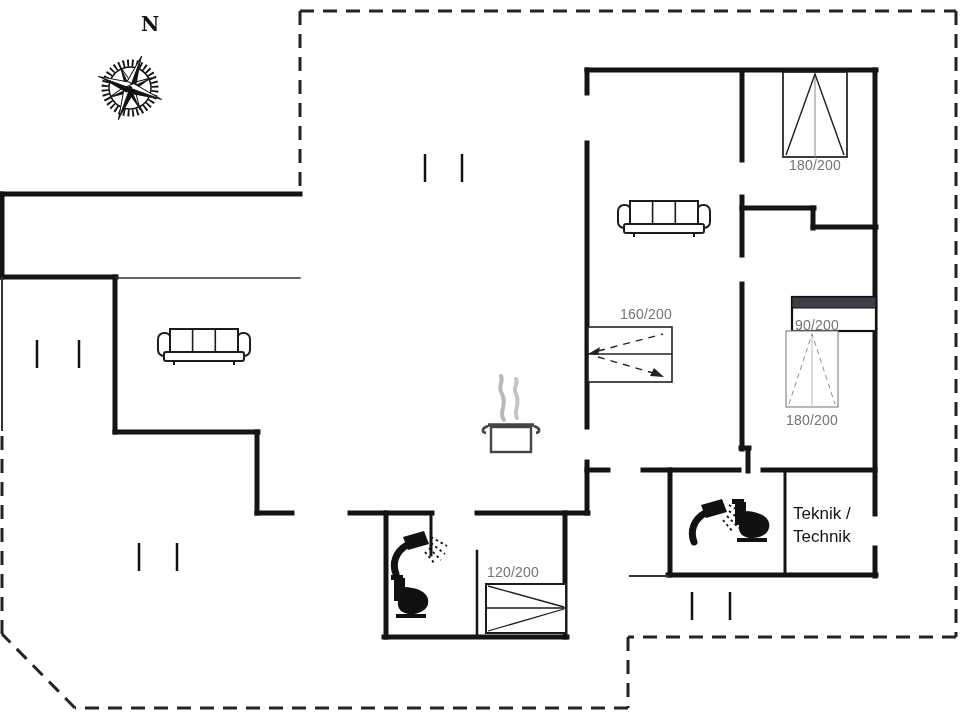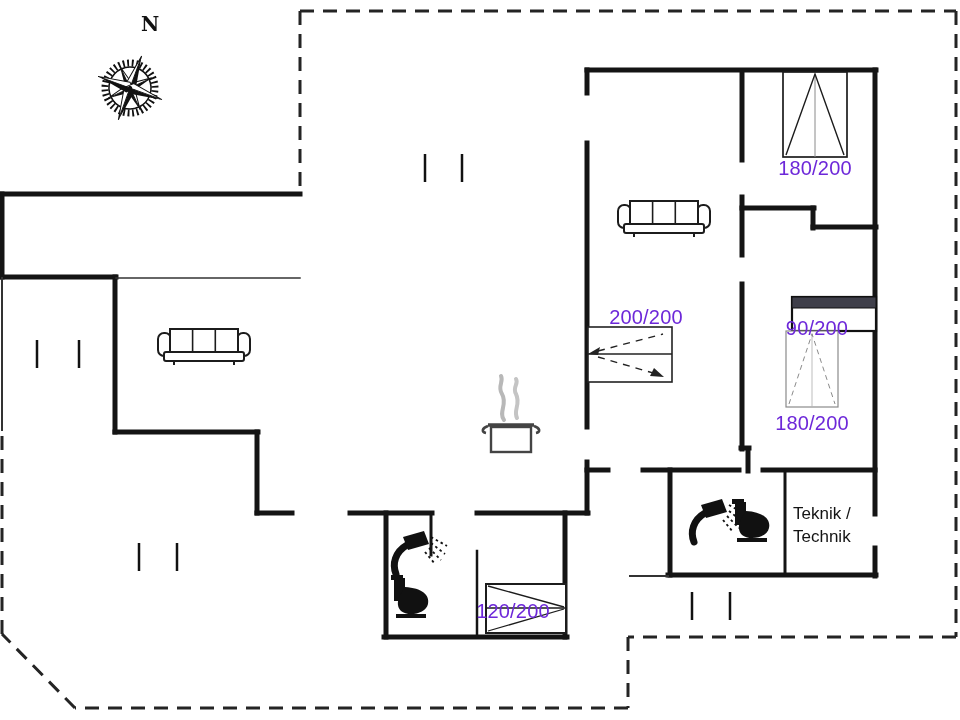--- a/index.html
+++ b/index.html
@@ -1,20 +1,20 @@
 <!DOCTYPE html>
 <html><head>
 <meta charset="utf-8">
 <style>
   html,body{margin:0;padding:0;background:#fff;}
   .stage{position:relative;width:960px;height:720px;background:#ffffff;overflow:hidden;
          font-family:"Liberation Sans",sans-serif;}
   .stage svg{position:absolute;left:0;top:0;}
   .size-label{position:absolute;transform:translateX(-50%);white-space:nowrap;
-              font-size:20px;color:#6d28d9;letter-spacing:0.2px;}
+              font-size:14px;color:#737373;letter-spacing:0.2px;}
   .room-label{position:absolute;font-size:17px;line-height:23px;color:#141414;}
   .compass-n{position:absolute;font-family:"DejaVu Serif",serif;font-weight:600;
              font-size:20px;color:#111;}
 </style>
 </head>
 <body>
 
 <div class="stage">
 
 <svg width="960" height="720" viewBox="0 0 960 720">
@@ -203,22 +203,22 @@
 </svg>
 
 <div class="compass-n" style="left:141px;top:12px;">N</div>
 
 <div class="size-label" style="left:815px;top:157px;">180/200</div>
 
 <div class="size-label" style="left:817px;top:281px;margin-top:36px;">90/200</div>
 
 <div class="size-label" style="left:812px;top:412px;">180/200</div>
 
-<div class="size-label" style="left:646px;top:306px;">200/200</div>
-
-<div class="size-label" style="left:513px;top:564px;margin-top:36px;">120/200</div>
+<div class="size-label" style="left:646px;top:306px;">160/200</div>
+
+<div class="size-label" style="left:513px;top:564px;">120/200</div>
 
 <div class="room-label" style="left:793px;top:502px;">
   <div>Teknik /</div>
   <div>Technik</div>
 </div>
 
 </div>
 
 </body></html>

